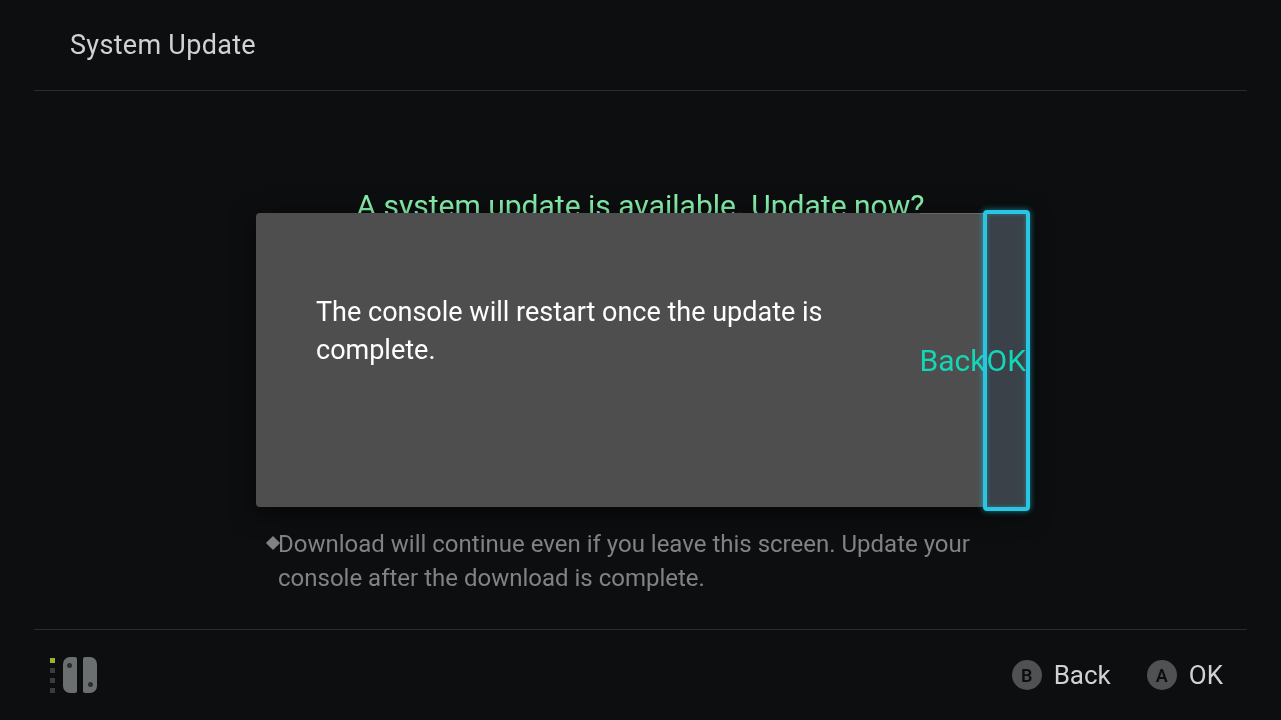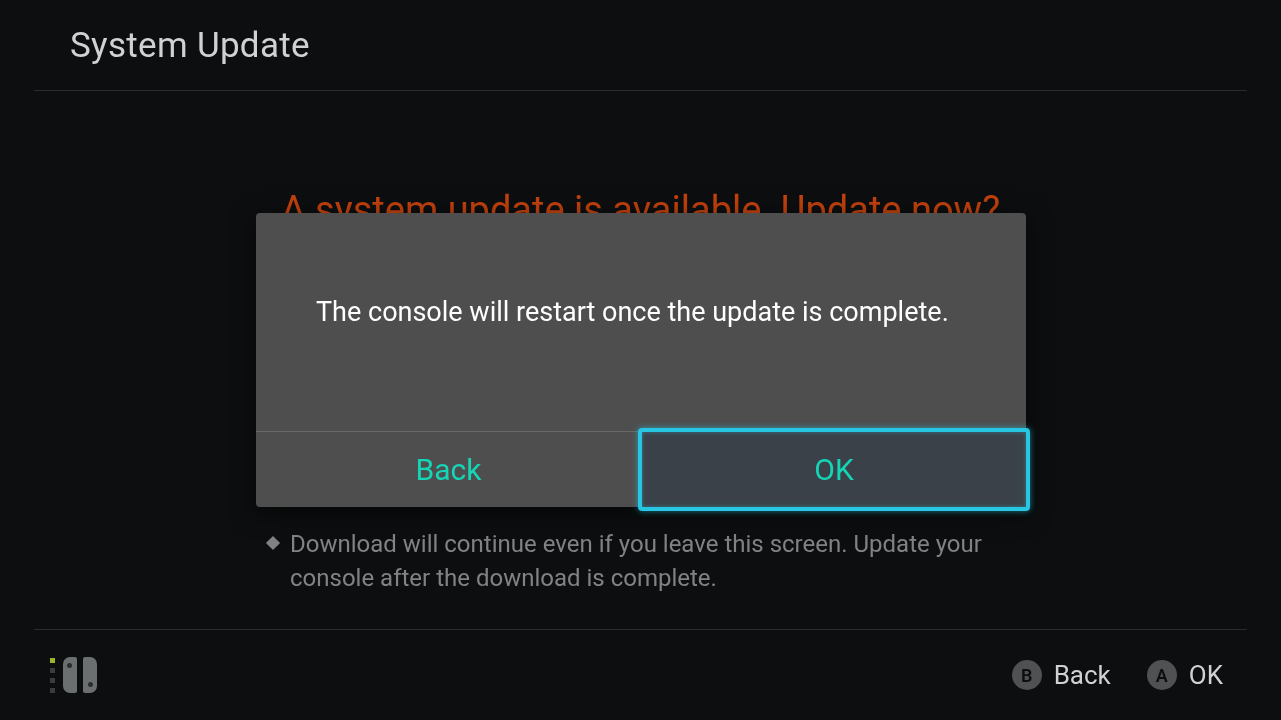--- a/index.html
+++ b/index.html
@@ -14,55 +14,54 @@
     
     .header {
       position: absolute;
       top: 0; left: 0; right: 0;
       height: 90px;
       display: flex;
       align-items: center;
       padding-left: 70px;
     }
     .header-title {
-      font-size: 35px;
+      font-size: 27px;
       font-weight: 400;
       color: #cfd1d2;
       letter-spacing: 0.3px;
     }
     .header-rule {
       position: absolute;
       top: 90px;
       left: 34px; right: 34px;
       height: 1px;
       background: #2a2c2d;
     }
 
     
     .bg-prompt {
       position: absolute;
       top: 188px;
       left: 0; right: 0;
       text-align: center;
-      color: #c2410c;
-      font-size: 38px;
+      color: #86efac;
+      font-size: 30px;
       font-weight: 400;
     }
 
     
     .note {
       position: absolute;
       top: 527px;
       left: 268px;
       width: 762px;
       color: #808385;
       font-size: 24px;
       line-height: 34px;
       display: flex;
-      gap: 12px;
       font-weight: 400;
     }
     .note .diamond {
       flex: 0 0 auto;
       width: 10px; height: 10px;
       background: #808385;
       transform: rotate(45deg);
       margin-top: 11px;
     }
 
@@ -130,21 +129,21 @@
     .dialog {
       position: absolute;
       top: 213px;
       left: 256px;
       width: 770px;
       height: 294px;
       background: #4e4e4e;
       border-radius: 4px;
       box-shadow: 0 6px 24px rgba(0,0,0,0.55);
       display: flex;
-      flex-direction: column;
+      flex-direction: row;
     }
     .dialog-body {
       flex: 1 1 auto;
       padding: 80px 60px 0 60px;
     }
     .dialog-body p {
       font-size: 27px;
       line-height: 38px;
       color: #ffffff;
       font-weight: 400;

